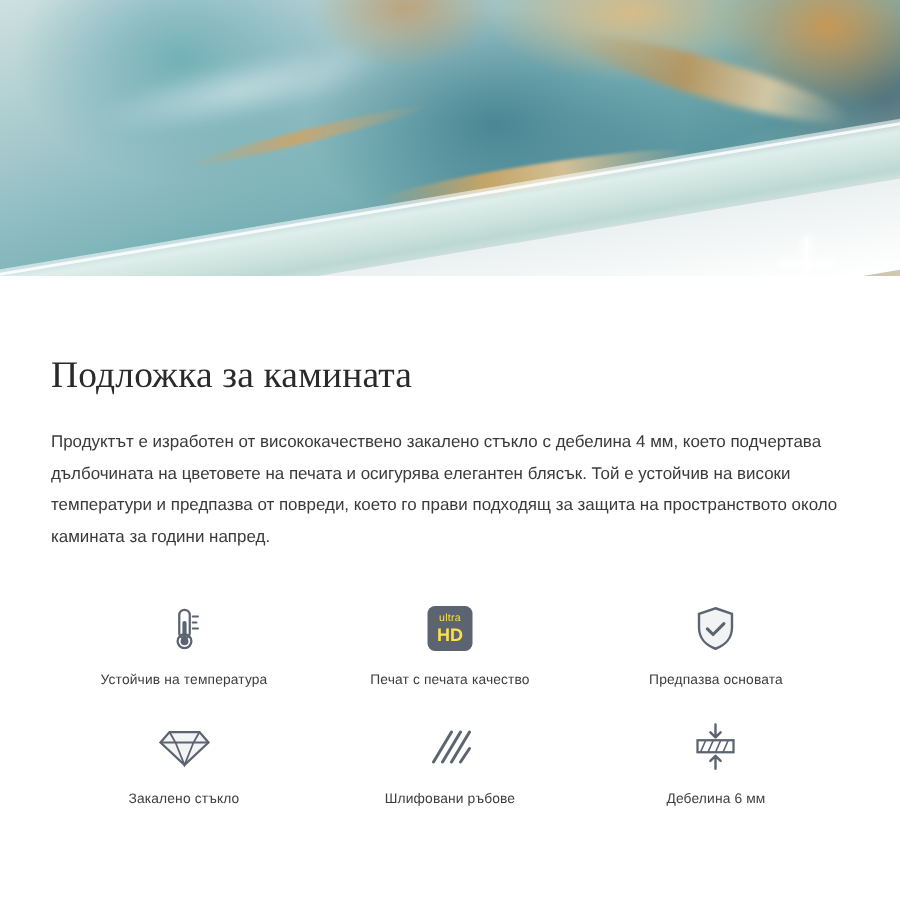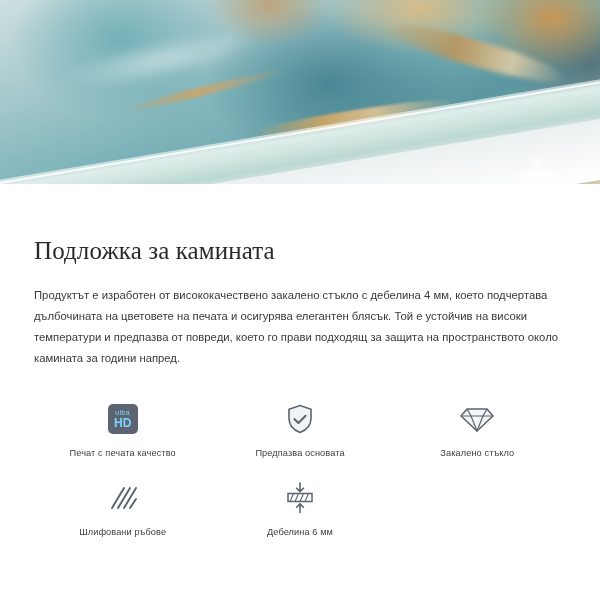--- a/index.html
+++ b/index.html
@@ -157,21 +157,21 @@
     font-size: 9.2px;
     color: #3d3d3d;
     text-align: center;
     letter-spacing: 0.1px;
   }
   .ultra-hd {
     width: 30px;
     height: 30px;
     border-radius: 5px;
     background: #5b6470;
-    color: #7dd3fc;
+    color: #fde047;
     display: flex;
     flex-direction: column;
     align-items: center;
     justify-content: center;
     line-height: 1;
   }
   .ultra-hd .u { font-size: 7px; letter-spacing: 0.2px; margin-bottom: 1px; }
   .ultra-hd .hd { font-size: 12px; font-weight: bold; }
 </style>
 </head>
@@ -196,20 +196,34 @@
 
   <div class="content">
     <h1 class="headline">
       <span>Подложка за камината</span>
     </h1>
 
     <p class="body-copy">Продуктът е изработен от висококачествено закалено стъкло с дебелина 4 мм, което подчертава дълбочината на цветовете на печата и осигурява елегантен блясък. Той е устойчив на високи температури и предпазва от повреди, което го прави подходящ за защита на пространството около камината за години напред.</p>
 
     <div class="features">
 
+      <div class="feature">
+        <span class="ico">
+          <svg width="34" height="34" viewBox="0 0 34 34" fill="none">
+            <rect x="13.5" y="4.5" width="7" height="19" rx="3.5" stroke="#5b6470" stroke-width="1.5"></rect>
+            <circle cx="17" cy="25.5" r="4.6" stroke="#5b6470" stroke-width="1.5"></circle>
+            <rect x="15.6" y="12" width="2.8" height="13" rx="1.4" fill="#5b6470"></rect>
+            <circle cx="17" cy="25.5" r="2.6" fill="#5b6470"></circle>
+            <path d="M22.5 9H26" stroke="#5b6470" stroke-width="1.3" stroke-linecap="round"></path>
+            <path d="M22.5 13H25" stroke="#5b6470" stroke-width="1.3" stroke-linecap="round"></path>
+            <path d="M22.5 17H26" stroke="#5b6470" stroke-width="1.3" stroke-linecap="round"></path>
+          </svg>
+        </span>
+        <span class="cap">Устойчив на температура</span>
+      </div>
 
       <div class="feature">
         <span class="ico">
           <span class="ultra-hd">
             <span class="u">ultra</span>
             <span class="hd">HD</span>
           </span>
         </span>
         <span class="cap">Печат с печата качество</span>
       </div>

